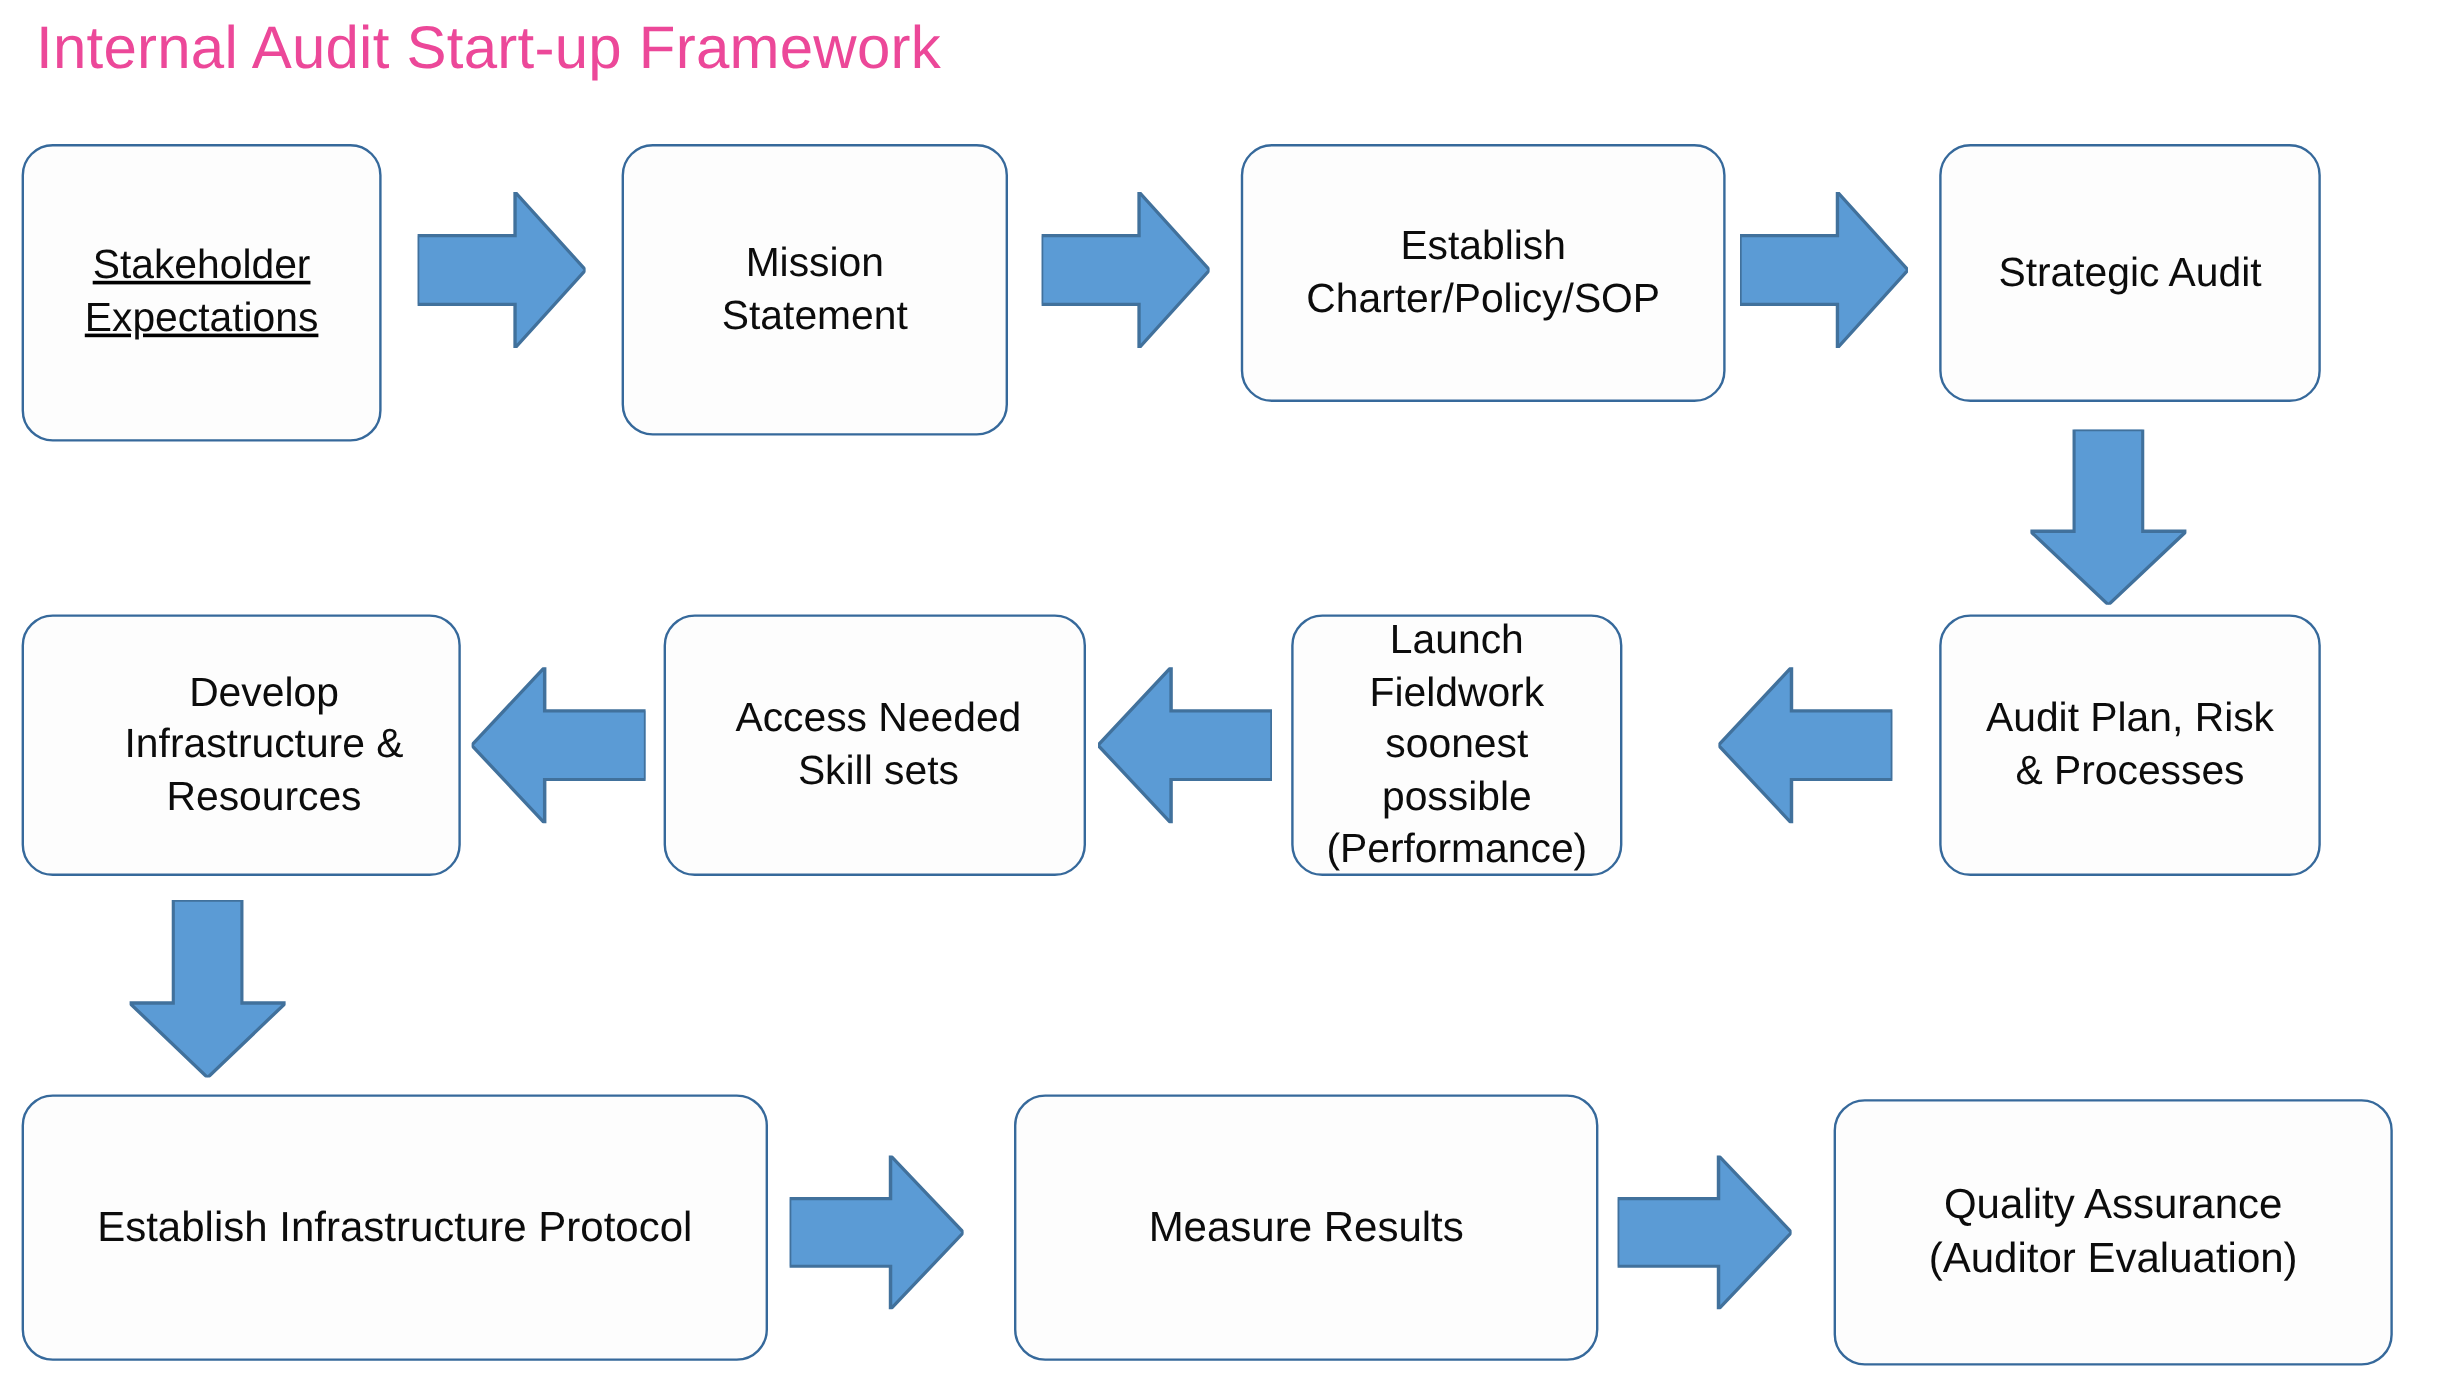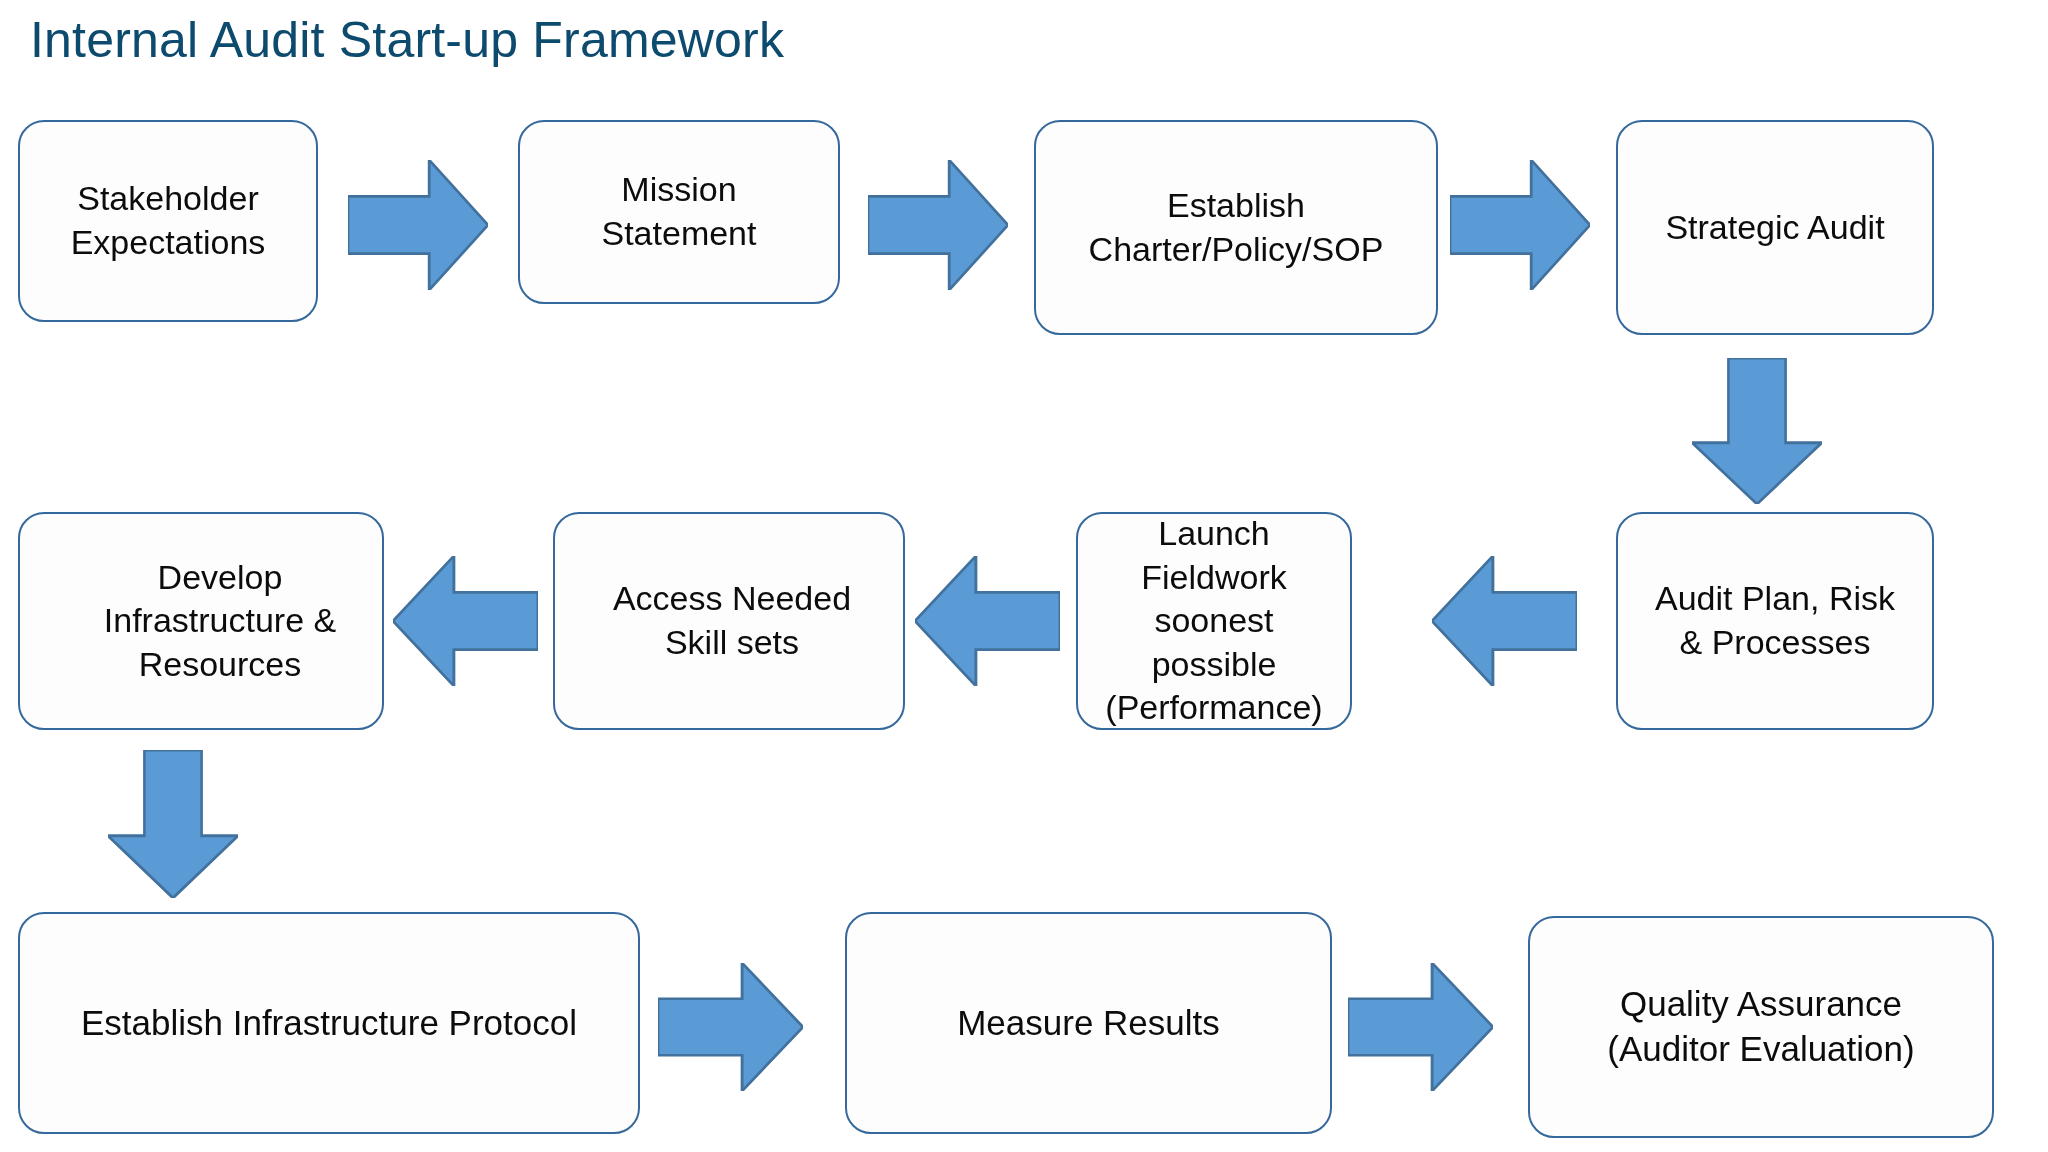--- a/index.html
+++ b/index.html
@@ -19,21 +19,21 @@
     background: #ffffff;
     overflow: hidden;
   }
   #page-title {
     position: absolute;
     left: 30px;
     top: 12px;
     font-size: 50px;
     font-weight: 400;
     letter-spacing: 0.2px;
-    color: #0c4a6e;
+    color: #ec4899;
     white-space: nowrap;
     line-height: 1.15;
   }
   .node {
     position: absolute;
     box-sizing: border-box;
     background: #fdfdfd;
     border: 2.4px solid #36699b;
     border-radius: 26px;
     display: flex;
@@ -68,32 +68,32 @@
     stroke-linejoin: miter;
   }
 </style>
 </head>
 <body>
 
 <div id="canvas">
 
   <div id="page-title">Internal Audit Start-up Framework</div>
 
-  <div class="node" style="left:18px; top:120px; width:300px; height:202px;">
+  <div class="node" style="left:18px; top:120px; width:300px; height:248px;text-decoration:underline;">
     <span class="label">Stakeholder
 Expectations</span>
   </div>
 
   <div class="arrow" style="left:348px; top:160px; width:140px; height:130px;">
     <svg viewBox="0 0 100 100" preserveAspectRatio="none">
       <polygon points="0,28 58,28 58,0 100,50 58,100 58,72 0,72"></polygon>
     </svg>
   </div>
 
-  <div class="node" style="left:518px; top:120px; width:322px; height:184px;">
+  <div class="node" style="left:518px; top:120px; width:322px; height:243px;">
     <span class="label">Mission
 Statement</span>
   </div>
 
   <div class="arrow" style="left:868px; top:160px; width:140px; height:130px;">
     <svg viewBox="0 0 100 100" preserveAspectRatio="none">
       <polygon points="0,28 58,28 58,0 100,50 58,100 58,72 0,72"></polygon>
     </svg>
   </div>
 

